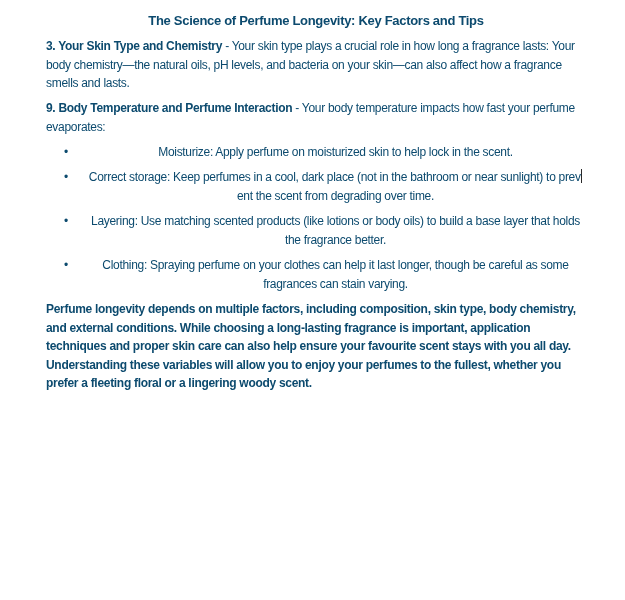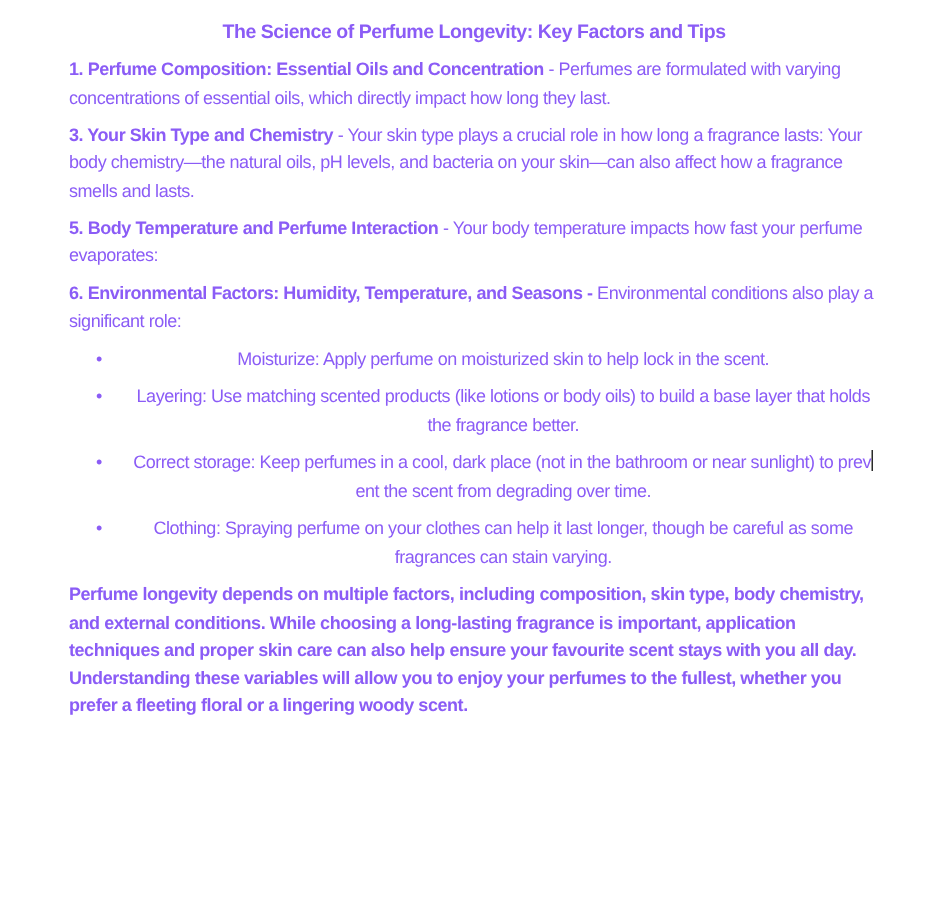--- a/index.html
+++ b/index.html
@@ -12,21 +12,21 @@
     height: 600px;
     overflow: hidden;
     font-family: "Liberation Sans", sans-serif;
   }
   .page {
     box-sizing: border-box;
     width: 625px;
     height: 600px;
     padding: 12px 39px 0 46px;
     background: #ffffff;
-    color: #8b5cf6;
+    color: #0c4a6e;
     font-size: 12px;
     line-height: 18.5px;
     letter-spacing: -0.3px;
   }
   .doc-title {
     font-size: 13px;
     font-weight: 700;
     text-align: center;
     margin: 0 0 6.5px 0;
     line-height: 18.5px;
@@ -67,33 +67,31 @@
   }
 </style>
 </head>
 <body>
 
 <div class="page">
 
   <h1 class="doc-title">The Science of Perfume Longevity: Key Factors and Tips</h1>
 
 
-  <p class="para"><strong>1. Perfume Composition: Essential Oils and Concentration</strong><span> - Perfumes are formulated with varying concentrations of essential oils, which directly impact how long they last.</span></p>
 
 
   <p class="para"><strong>3. Your Skin Type and Chemistry</strong><span> - Your skin type plays a crucial role in how long a fragrance lasts: Your body chemistry—the natural oils, pH levels, and bacteria on your skin—can also affect how a fragrance smells and lasts.</span></p>
 
-  <p class="para"><strong>5. Body Temperature and Perfume Interaction</strong><span> - Your body temperature impacts how fast your perfume evaporates:</span></p>
+  <p class="para"><strong>9. Body Temperature and Perfume Interaction</strong><span> - Your body temperature impacts how fast your perfume evaporates:</span></p>
 
 
-  <p class="para"><strong>6. Environmental Factors: Humidity, Temperature, and Seasons -</strong><span> Environmental conditions also play a significant role:</span></p>
 
 
   <ul class="tips-list">
     <li><span>Moisturize: Apply perfume on moisturized skin to help lock in the scent.</span></li>
+    <li><span>Correct storage: Keep perfumes in a cool, dark place (not in the bathroom or near sunlight) to prev</span><span class="caret"></span><span>ent the scent from degrading over time.</span></li>
     <li><span>Layering: Use matching scented products (like lotions or body oils) to build a base layer that holds the fragrance better.</span></li>
-    <li><span>Correct storage: Keep perfumes in a cool, dark place (not in the bathroom or near sunlight) to prev</span><span class="caret"></span><span>ent the scent from degrading over time.</span></li>
     <li><span>Clothing: Spraying perfume on your clothes can help it last longer, though be careful as some fragrances can stain varying.</span></li>
   </ul>
 
   <p class="para bold">Perfume longevity depends on multiple factors, including composition, skin type, body chemistry, and external conditions. While choosing a long-lasting fragrance is important, application techniques and proper skin care can also help ensure your favourite scent stays with you all day. Understanding these variables will allow you to enjoy your perfumes to the fullest, whether you prefer a fleeting floral or a lingering woody scent.</p>
 
 </div>
 
 </body></html>

